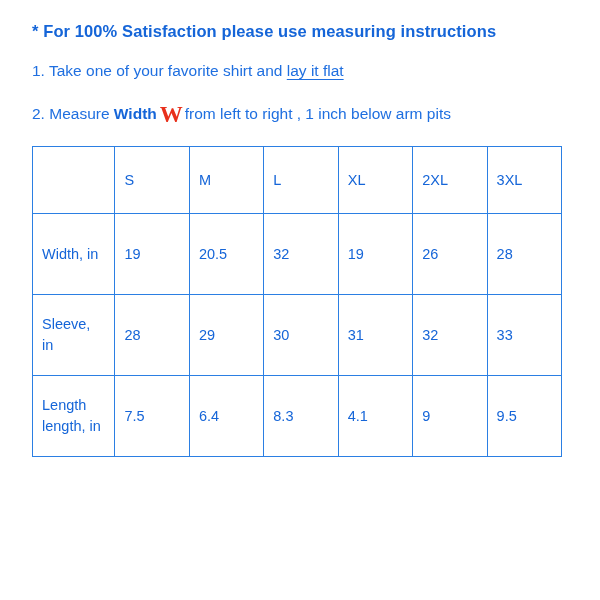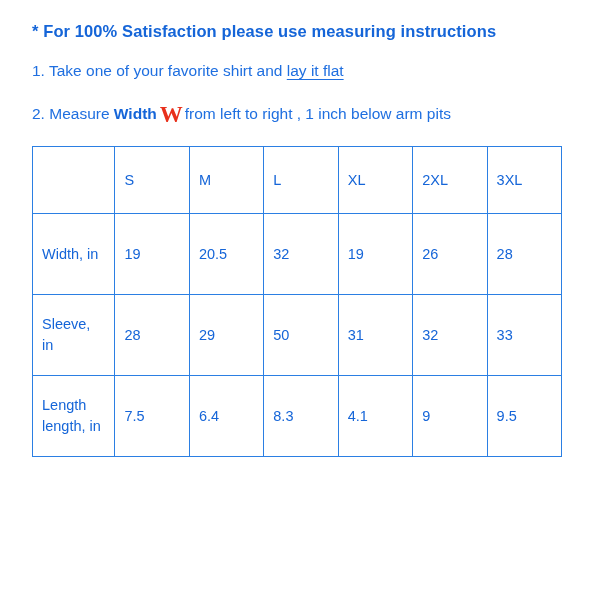--- a/index.html
+++ b/index.html
@@ -138,21 +138,21 @@
         <td>20.5</td>
         <td>32</td>
         <td>19</td>
         <td>26</td>
         <td>28</td>
       </tr>
       <tr>
         <td>Sleeve, in</td>
         <td>28</td>
         <td>29</td>
-        <td>50</td>
+        <td>30</td>
         <td>31</td>
         <td>32</td>
         <td>33</td>
       </tr>
       <tr>
         <td>Length length, in</td>
         <td>7.5</td>
         <td>6.4</td>
         <td>8.3</td>
         <td>4.1</td>

